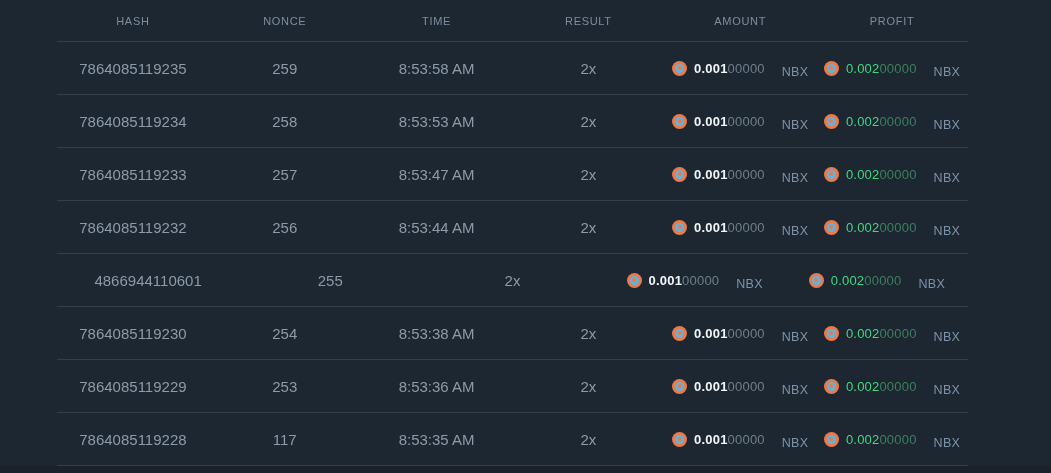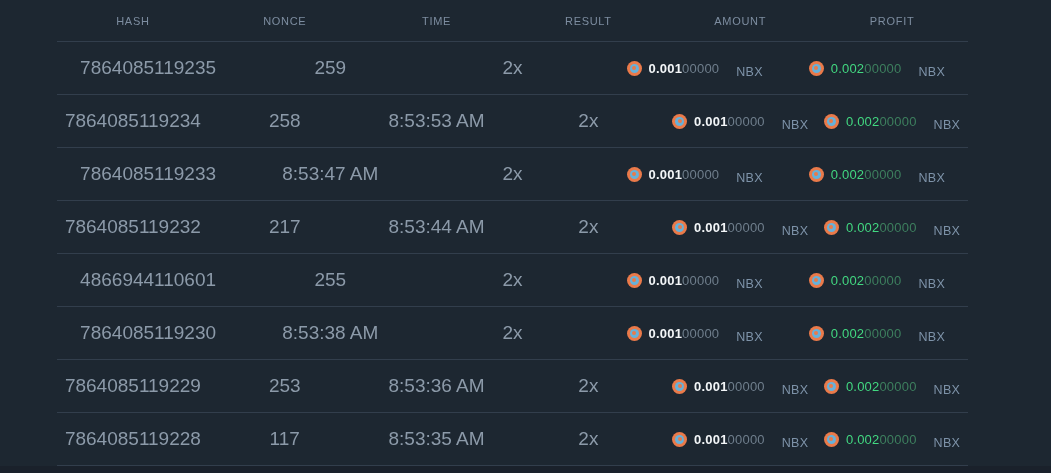--- a/index.html
+++ b/index.html
@@ -23,21 +23,21 @@
     font-size:11px; letter-spacing:0.7px;
     color: var(--header_text, #7d8da0);
     text-transform:uppercase;
   }
   .row {
     display:flex; height:53px; align-items:center;
     border-bottom:1px solid var(--divider, #323e4c);
   }
   .cell {
     flex:1; text-align:center;
-    font-size:19px;
+    font-size:15px;
     color: var(--row_text, #8c9aa9);
   }
   .cell.money {
     display:flex; align-items:center; justify-content:center;
     font-size:13px;
   }
   .coin {
     position:relative; width:15px; height:15px; border-radius:50%;
     background: var(--coin_orange, #ea7a4a);
     margin-right:7px; flex:0 0 auto; display:inline-block;
@@ -76,20 +76,21 @@
     <div class="hcell">NONCE</div>
     <div class="hcell">TIME</div>
     <div class="hcell">RESULT</div>
     <div class="hcell">AMOUNT</div>
     <div class="hcell">PROFIT</div>
   </div>
   <div id="rows">
   <div class="row">
     <div class="cell">7864085119235</div>
     <div class="cell">259</div>
+    <div class="cell">8:53:58 AM</div>
     <div class="cell">2x</div>
     <div class="cell money amount">
       <span class="coin"></span>
       <span class="val"><b>0.001</b><span class="rest">00000</span></span>
       <span class="cur">NBX</span>
     </div>
     <div class="cell money profit">
       <span class="coin"></span>
       <span class="val"><b>0.002</b><span class="rest">00000</span></span>
       <span class="cur">NBX</span>
@@ -108,37 +109,38 @@
     </div>
     <div class="cell money profit">
       <span class="coin"></span>
       <span class="val"><b>0.002</b><span class="rest">00000</span></span>
       <span class="cur">NBX</span>
     </div>
   </div>
 
   <div class="row">
     <div class="cell">7864085119233</div>
+    <div class="cell">257</div>
     <div class="cell">8:53:47 AM</div>
     <div class="cell">2x</div>
     <div class="cell money amount">
       <span class="coin"></span>
       <span class="val"><b>0.001</b><span class="rest">00000</span></span>
       <span class="cur">NBX</span>
     </div>
     <div class="cell money profit">
       <span class="coin"></span>
       <span class="val"><b>0.002</b><span class="rest">00000</span></span>
       <span class="cur">NBX</span>
     </div>
   </div>
 
   <div class="row">
     <div class="cell">7864085119232</div>
-    <div class="cell">217</div>
+    <div class="cell">256</div>
     <div class="cell">8:53:44 AM</div>
     <div class="cell">2x</div>
     <div class="cell money amount">
       <span class="coin"></span>
       <span class="val"><b>0.001</b><span class="rest">00000</span></span>
       <span class="cur">NBX</span>
     </div>
     <div class="cell money profit">
       <span class="coin"></span>
       <span class="val"><b>0.002</b><span class="rest">00000</span></span>
@@ -157,20 +159,21 @@
     </div>
     <div class="cell money profit">
       <span class="coin"></span>
       <span class="val"><b>0.002</b><span class="rest">00000</span></span>
       <span class="cur">NBX</span>
     </div>
   </div>
 
   <div class="row">
     <div class="cell">7864085119230</div>
+    <div class="cell">254</div>
     <div class="cell">8:53:38 AM</div>
     <div class="cell">2x</div>
     <div class="cell money amount">
       <span class="coin"></span>
       <span class="val"><b>0.001</b><span class="rest">00000</span></span>
       <span class="cur">NBX</span>
     </div>
     <div class="cell money profit">
       <span class="coin"></span>
       <span class="val"><b>0.002</b><span class="rest">00000</span></span>

